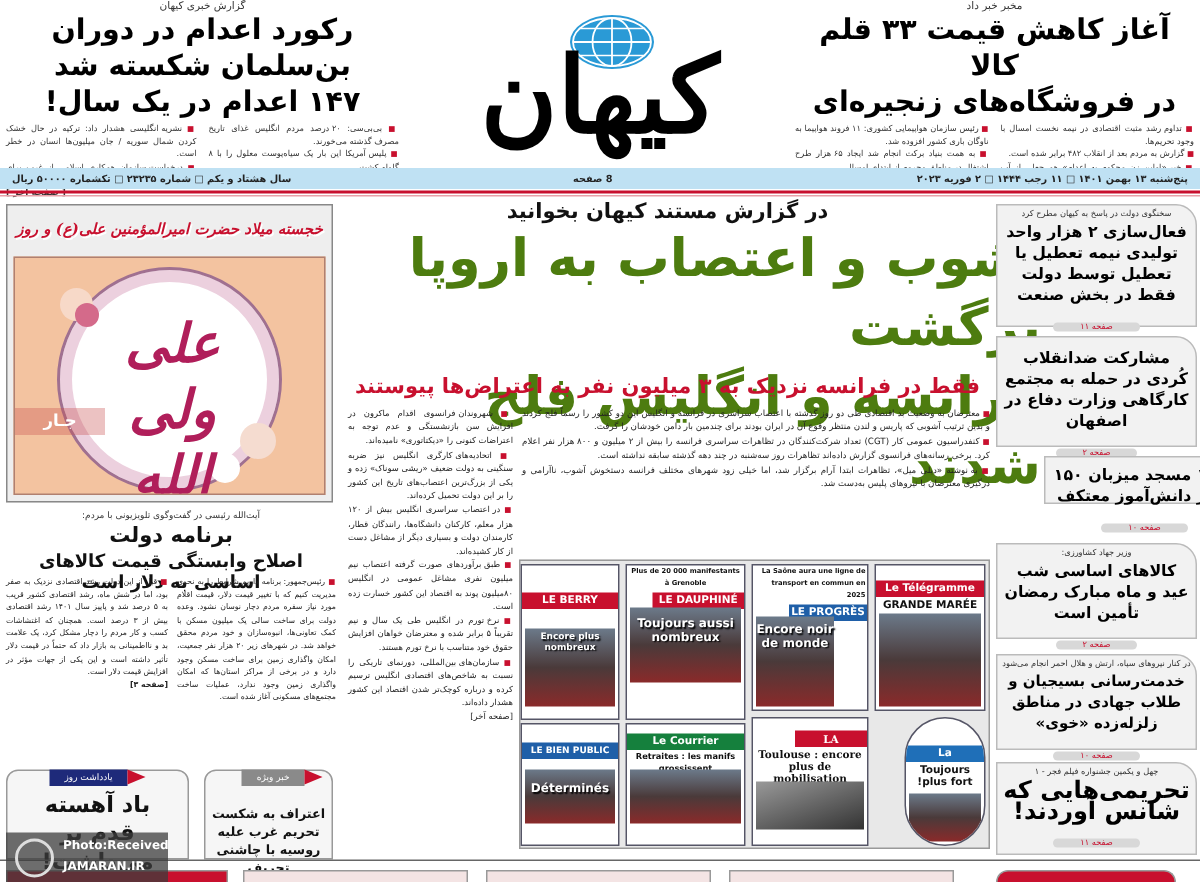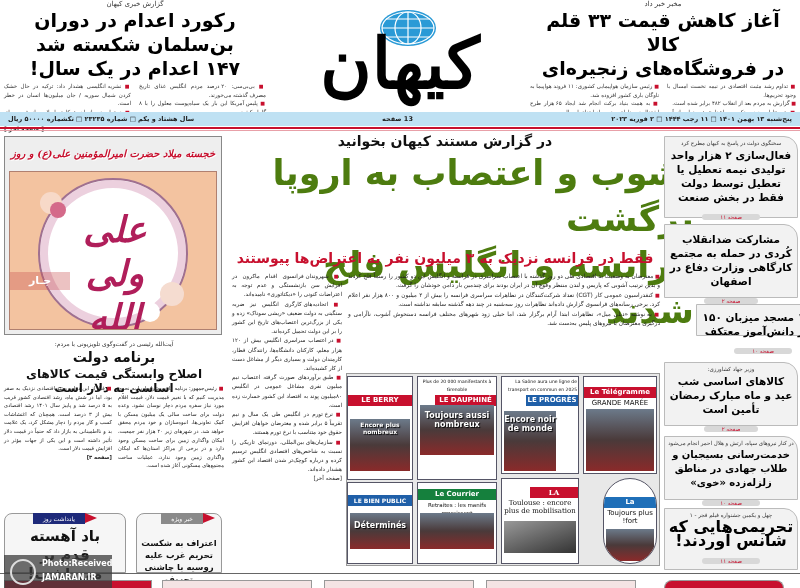--- a/index.html
+++ b/index.html
@@ -55,21 +55,21 @@
 
   
   .note-box { position: absolute; border: 1px solid #999; border-top-left-radius: 8px; border-top-right-radius: 8px; background: #f6f6f6; text-align: center; }
   .note-tag { position: absolute; top: -1px; height: 11px; font-size: 6px; color: #fff; line-height: 11px; padding: 0 10px; }
   .note-tag::after { content: ""; position: absolute; right: -12px; top: 0; border-top: 5.5px solid transparent; border-bottom: 5.5px solid transparent; border-left: 12px solid #c8102e; }
 
   
   .collage { position: absolute; left: 346px; top: 373px; width: 314px; height: 193px; border: 1px solid #999; background: #e8e8e8; }
   .paper { position: absolute; background: #fff; border: 1px solid #556; overflow: hidden; }
   .paper .mh { height: 11px; color: #fff; font-size: 7px; font-weight: bold; line-height: 11px; text-align: center; }
-  .paper .hl { font-size: 7px; font-weight: normal; text-align: center; line-height: 8px; color: #111; padding: 1px; }
+  .paper .hl { font-size: 7px; font-weight: bold; text-align: center; line-height: 8px; color: #111; padding: 1px; }
   .paper .photo { position: absolute; left: 2px; right: 2px; background: linear-gradient(180deg, #6c7a8a 0%, #4a3a3a 50%, #8a2a2a 100%); }
   .paper .ov { position: absolute; left: 0; right: 0; text-align: center; color: #fff; font-size: 8px; font-weight: bold; text-shadow: 1px 1px 1px #000; }
 
   .bottom-rule { position: absolute; left: 0; top: 573px; width: 800px; height: 1px; background: #666; }
   .bottom-strip { position: absolute; top: 580px; height: 8px; border: 1px solid #999; border-bottom: none; }
 
   .jamaran { position: absolute; left: 4px; top: 555px; width: 108px; height: 33px; background: rgba(60,60,60,0.75); color: #fff; }
   .jamaran .logo { position: absolute; left: 6px; top: 4px; width: 26px; height: 26px; border-radius: 50%; border: 2px solid #ddd; }
   .jamaran .t1 { position: absolute; left: 38px; top: 4px; font-size: 8px; font-weight: bold; }
   .jamaran .t2 { position: absolute; left: 38px; top: 18px; font-size: 8px; font-weight: bold; }
@@ -122,21 +122,21 @@
     <div class="brief">
       <div class="bullet">رئیس سازمان هواپیمایی کشوری: ۱۱ فروند هواپیما به ناوگان باری کشور افزوده شد.</div>
       <div class="bullet">به همت بنیاد برکت انجام شد ایجاد ۶۵ هزار طرح اشتغال در مناطق محروم از ابتدای امسال.</div>
       <div class="pageref">[ صفحات ۲، ۴ و ۱۰ ]</div>
     </div>
   </div>
 </div>
 
 <div class="datebar">
   <span style="right:8px;">پنج‌شنبه ۱۳ بهمن ۱۴۰۱ □ ۱۱ رجب ۱۴۴۴ □ ۲ فوریه ۲۰۲۳</span>
-  <span style="left:382px;">13 صفحه</span>
+  <span style="left:382px;">8 صفحه</span>
   <span style="left:8px;">سال هشتاد و یکم □ شماره ۲۳۲۳۵ □ تکشماره ۵۰۰۰۰ ریال</span>
 </div>
 <div class="redline1"></div>
 <div class="redline2"></div>
 
 <div class="lead-kicker">در گزارش مستند کیهان بخوانید</div>
 <div class="lead-title">
   <div>آشوب و اعتصاب به اروپا برگشت</div>
   <div>فرانسه و انگلیس فلج شدند</div>
 </div>

